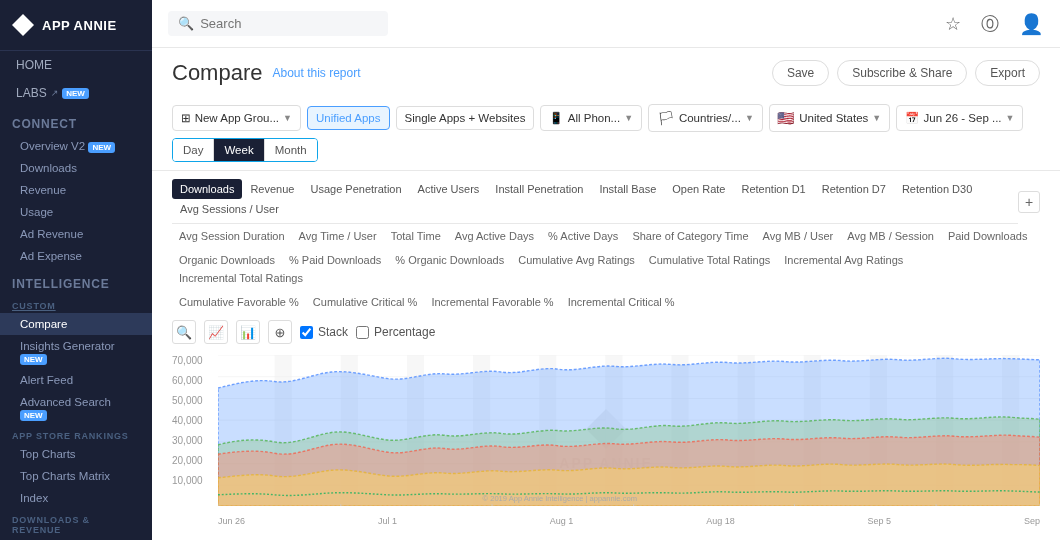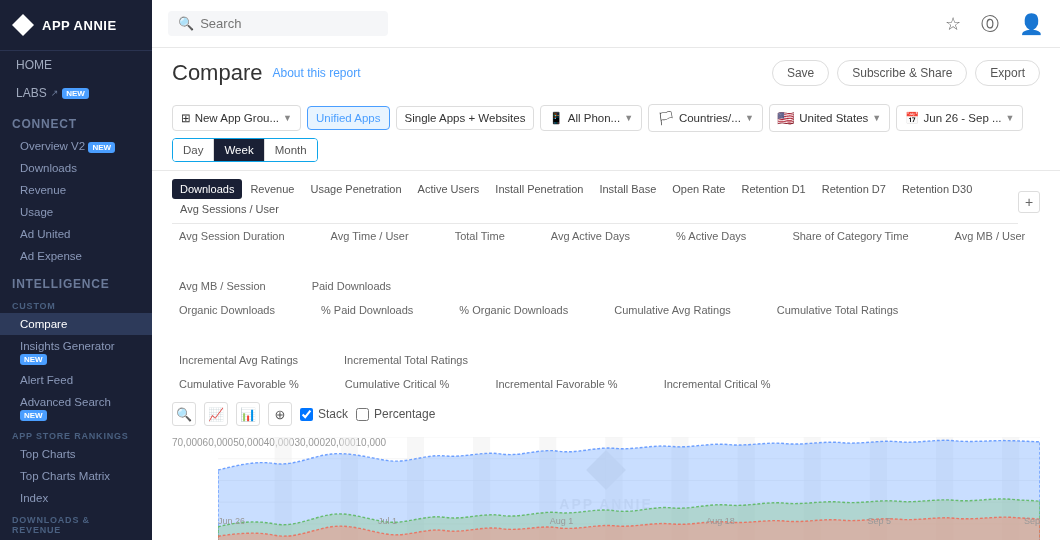--- a/index.html
+++ b/index.html
@@ -184,21 +184,20 @@
     .metric-tag.active {
       background: #1a2035;
       color: #fff;
       border-radius: 3px;
     }
     .metrics-row-2, .metrics-row-3 {
       display: flex;
       flex-wrap: wrap;
       align-items: center;
       padding: 3px 0;
-      gap: 32px;
     }
     .metric-tag-plain {
       padding: 3px 7px;
       font-size: 11px;
       color: #666;
       cursor: pointer;
       white-space: nowrap;
     }
     .metrics-add-btn {
       margin-left: auto;
@@ -265,21 +264,21 @@
     .watermark-diamond {
       width: 40px; height: 40px;
       background: #333;
       clip-path: polygon(50% 0%, 100% 50%, 50% 100%, 0% 50%);
     }
     .watermark-text { font-size: 14px; font-weight: 700; color: #333; letter-spacing: 2px; }
     .y-labels {
       position: absolute;
       left: 0; top: 0; bottom: 30px;
       display: flex;
-      flex-direction: row;
+      flex-direction: column;
       justify-content: space-between;
       font-size: 10px;
       color: #999;
       padding: 5px 0;
     }
     .x-labels {
       position: absolute;
       bottom: 4px;
       left: 46px; right: 0;
       display: flex;
@@ -313,25 +312,25 @@
     <span class="badge">NEW</span>
   </div>
 
   <div class="sidebar-section-label">CONNECT</div>
   <div class="sidebar-subsection">
     Overview V2 <span class="badge" style="font-size:8px;background:#4a9eff;color:#fff;padding:1px 4px;border-radius:3px;font-weight:700;">NEW</span>
   </div>
   <div class="sidebar-subsection">Downloads</div>
   <div class="sidebar-subsection">Revenue</div>
   <div class="sidebar-subsection">Usage</div>
-  <div class="sidebar-subsection">Ad United</div>
+  <div class="sidebar-subsection">Ad Revenue</div>
   <div class="sidebar-subsection">Ad Expense</div>
 
   <div class="sidebar-section-label">INTELLIGENCE</div>
-  <div class="sidebar-section-label" style="font-size:9px;color:#4a6080;padding:6px 12px 2px;">CUSTOM</div>
+  <div class="sidebar-section-label" style="font-size:9px;color:#4a6080;padding:6px 12px 2px;text-decoration:underline;">CUSTOM</div>
   <div class="sidebar-subsection active">Compare</div>
   <div class="sidebar-subsection">
     Insights Generator <span class="badge" style="font-size:8px;background:#4a9eff;color:#fff;padding:1px 4px;border-radius:3px;font-weight:700;">NEW</span>
   </div>
   <div class="sidebar-subsection">Alert Feed</div>
   <div class="sidebar-subsection">
     Advanced Search <span class="badge" style="font-size:8px;background:#4a9eff;color:#fff;padding:1px 4px;border-radius:3px;font-weight:700;">NEW</span>
   </div>
 
   <div class="sidebar-section-label" style="font-size:9px;color:#4a6080;padding:6px 12px 2px;">APP STORE RANKINGS</div>

